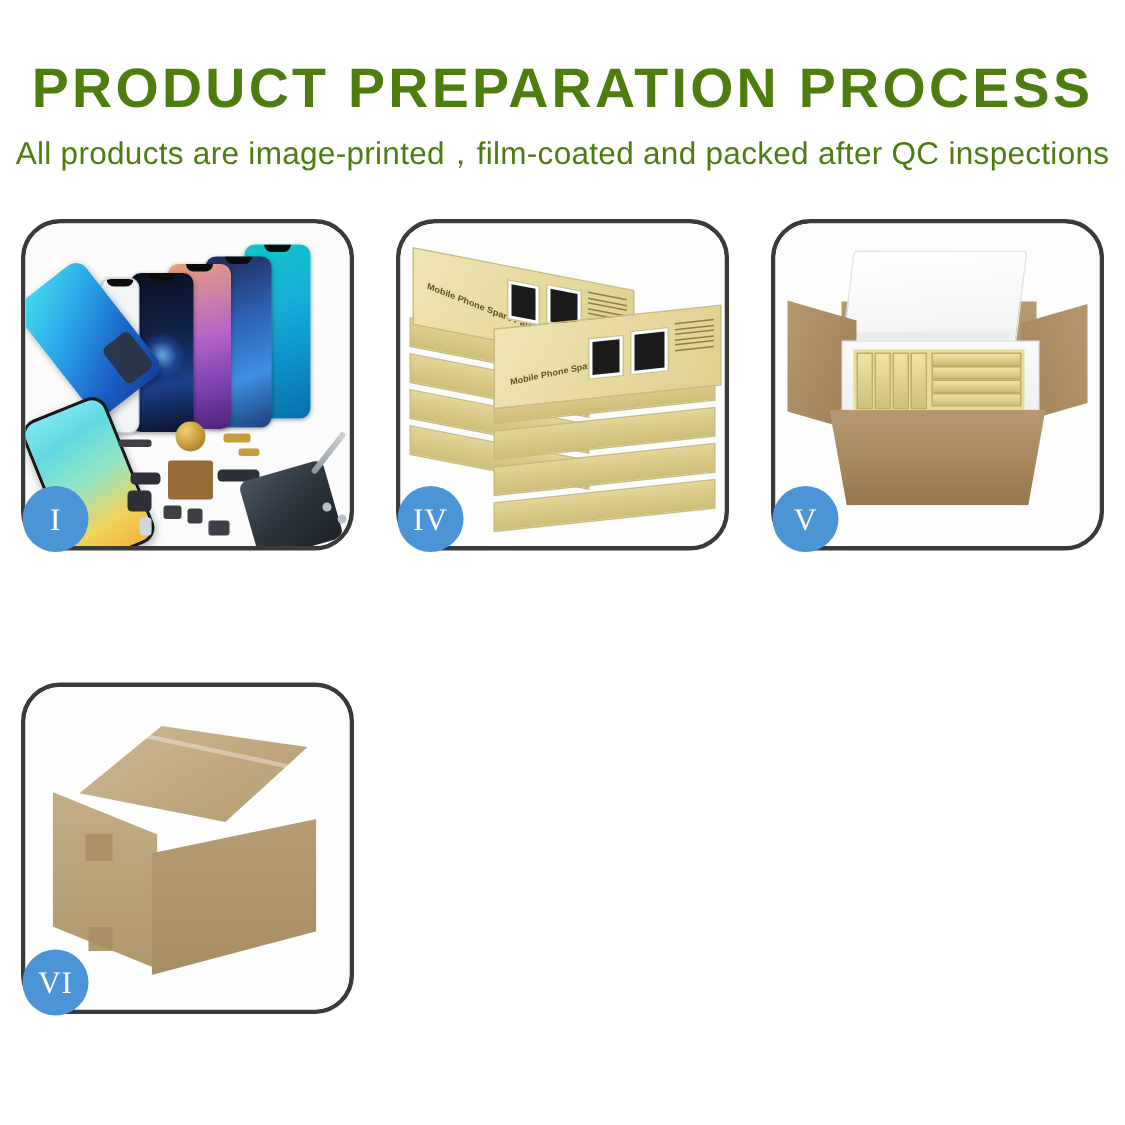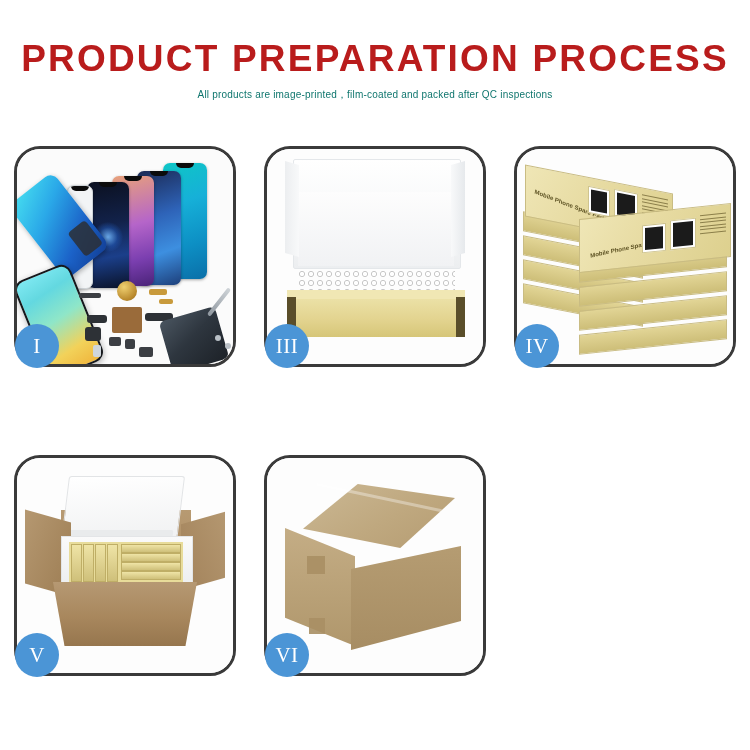--- a/index.html
+++ b/index.html
@@ -8,27 +8,27 @@
     font-family:"Liberation Sans", sans-serif;
     overflow:hidden;position:relative;
   }
   .page{width:750px;height:750px;position:relative;}
 
   
   .header{position:absolute;left:0;top:0;width:750px;text-align:center;}
   .title{
     margin:0;padding-top:40px;
     font-size:37px;font-weight:700;letter-spacing:2.2px;
-    color:#b91c1c;line-height:1.05;
+    color:#4d7c0f;line-height:1.05;
     font-family:"Liberation Sans", sans-serif;
   }
   .subtitle{
     margin:0;padding-top:9px;
-    font-size:10px;font-weight:400;letter-spacing:.2px;
-    color:#0f766e;
+    font-size:21px;font-weight:400;letter-spacing:.2px;
+    color:#4d7c0f;
     font-family:"Liberation Sans", sans-serif;
   }
 
   
   .grid{
     position:absolute;left:14px;top:146px;
     width:722px;height:590px;
     display:grid;
     grid-template-columns:repeat(3,222px);
     grid-template-rows:repeat(2,221px);
@@ -270,34 +270,20 @@
           <div class="backplate"></div>
           <div class="tool"></div>
           <div class="pt" style="left:136px;top:56px;width:6px;height:6px;border-radius:50%;background:#b9c0c6;"></div>
           <div class="pt" style="left:146px;top:64px;width:6px;height:6px;border-radius:50%;background:#b9c0c6;"></div>
         </div>
       </div>
       <div class="badge">I</div>
     </div>
 
 
-    <div class="panel">
-      <div class="panel-inner p3">
-        <div class="b3-lid">
-          <div class="b3-foam" style="left:4px;top:32px;width:156px;height:74px;"></div>
-        </div>
-        <div class="b3-lid-l"></div>
-        <div class="b3-lid-r"></div>
-        <div class="b3-fill"></div>
-        <div class="b3-tray"></div>
-        <div class="b3-edge" style="left:20px;"></div>
-        <div class="b3-edge" style="left:189px;"></div>
-      </div>
-      <div class="badge">III</div>
-    </div>
 
     <div class="panel">
       <div class="panel-inner p4">
         <div class="stack">
 
           <div class="sbox sb-side" style="left:0px;top:54px;width:118px;height:18px;transform:skewY(11deg);"></div>
           <div class="sbox sb-side" style="left:0px;top:78px;width:118px;height:18px;transform:skewY(11deg);"></div>
           <div class="sbox sb-side" style="left:0px;top:102px;width:118px;height:18px;transform:skewY(11deg);"></div>
           <div class="sbox sb-side" style="left:0px;top:126px;width:118px;height:18px;transform:skewY(11deg);"></div>
 

